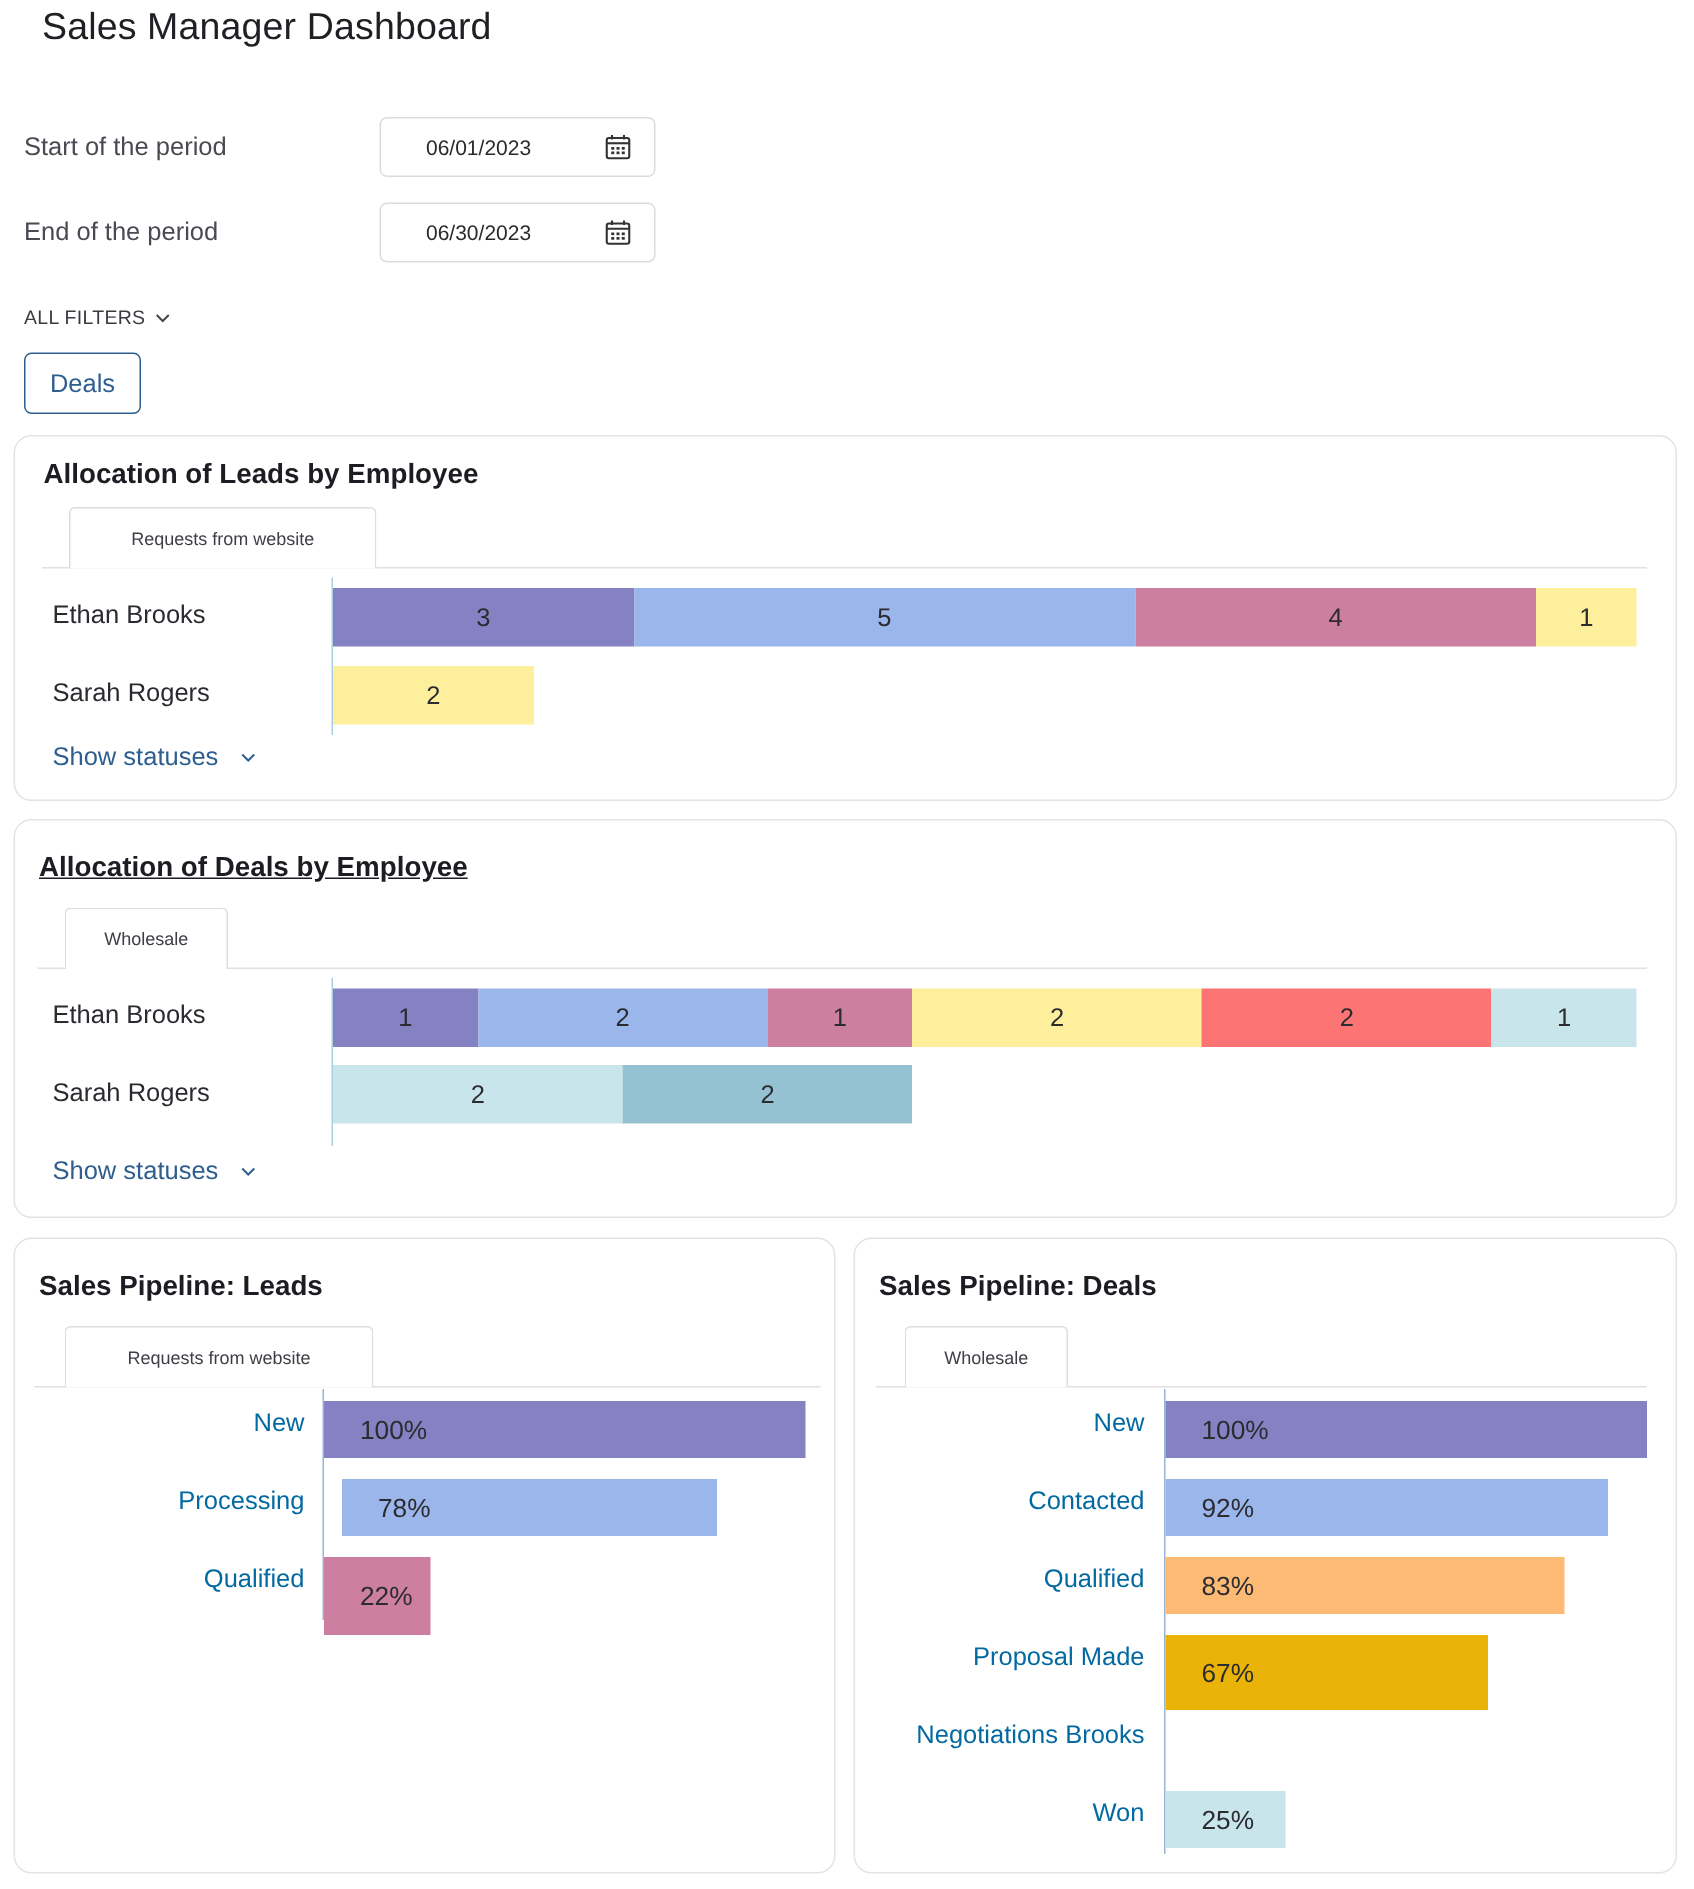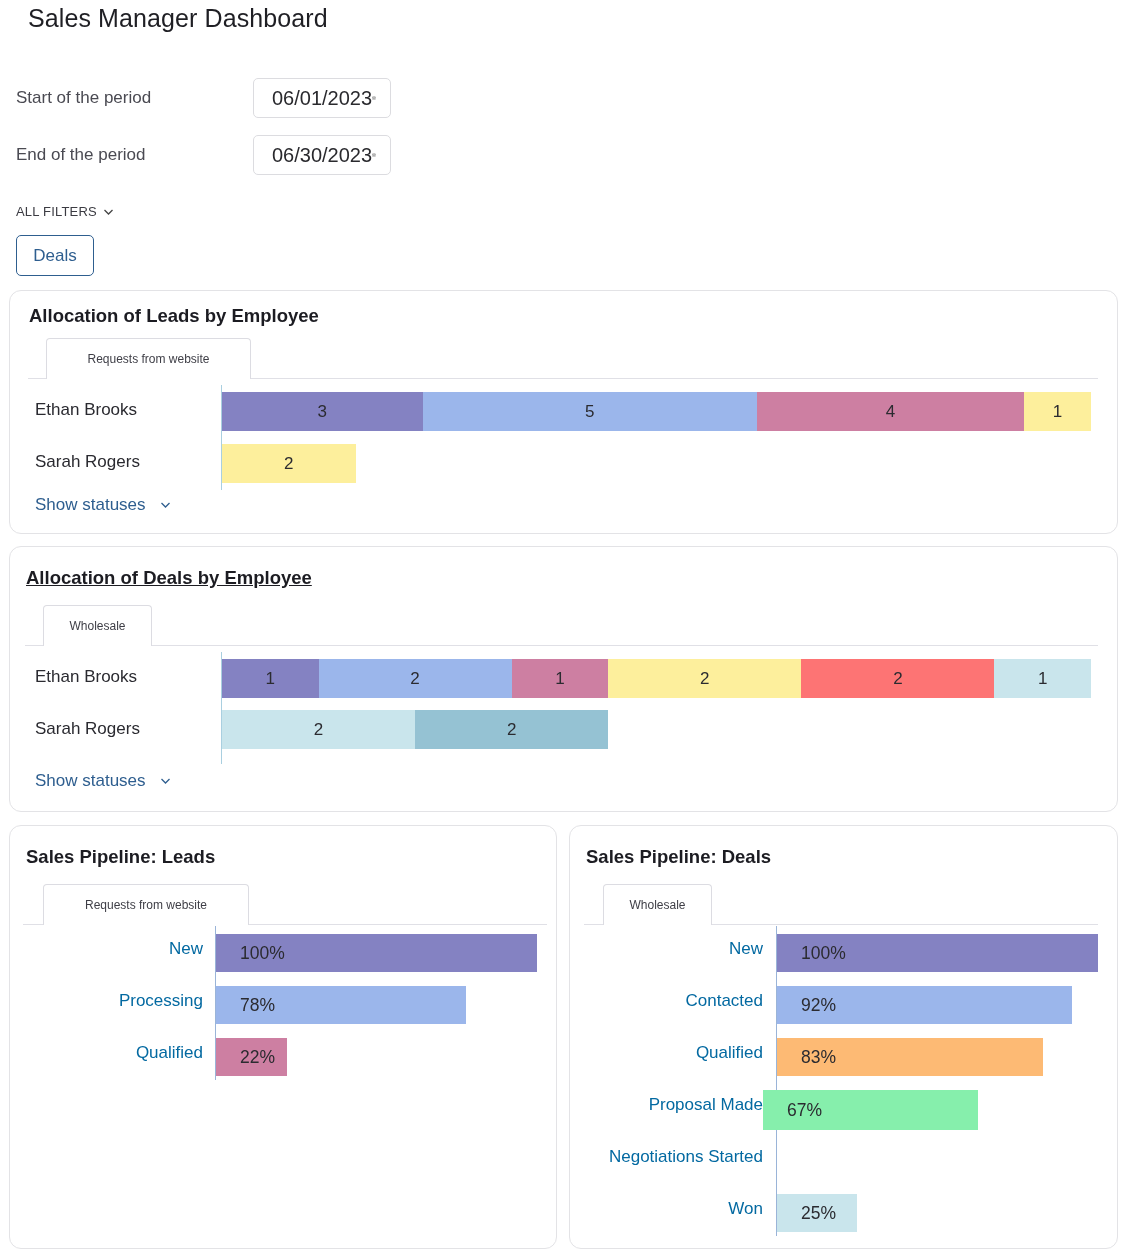--- a/index.html
+++ b/index.html
@@ -5,22 +5,22 @@
   * { box-sizing: border-box; }
   html, body { margin: 0; padding: 0; background: #ffffff; }
   body {
     width: 1129px; height: 1259px; position: relative; overflow: hidden;
     font-family: "Liberation Sans", "DejaVu Sans", sans-serif; color: #222;
   }
   .abs { position: absolute; }
   .page-title { left: 28px; top: 4px; font-size: 25px; font-weight: 500; color: #1f1f24; letter-spacing: 0.1px; }
   .field-label { left: 16px; font-size: 17px; color: #4a4a52; }
   .date-input {
-    left: 253px; width: 138px; height: 40px; border: 1px solid #dcdce0; border-radius: 5px;
-    background: #fff; display: flex; align-items: center; padding-left: 18px; font-size: 20px; color: #2a2a2e;
+    left: 253px; width: 184px; height: 40px; border: 1px solid #dcdce0; border-radius: 5px;
+    background: #fff; display: flex; align-items: center; padding-left: 30px; font-size: 14px; color: #2a2a2e;
   }
   .date-input .val { flex: 1; }
   .cal-icon { width: 20px; height: 20px; margin-right: 14px; }
   .filters { left: 16px; top: 204px; font-size: 13px; color: #3b3b42; display: flex; align-items: center; gap: 6px; letter-spacing: 0.2px; cursor: pointer; }
   .chev { width: 11px; height: 8px; }
   .show-btn {
     left: 16px; top: 235px; width: 78px; height: 41px; border: 1px solid #2e5e8f; border-radius: 5px;
     background: #fff; color: #2e5e8f; font-size: 17px; font-family: inherit; cursor: pointer; padding: 0;
   }
   .card { border: 1px solid #e3e3e6; border-radius: 12px; background: #fff; }
@@ -161,25 +161,25 @@
 <div class="abs card-title" style="left:26px; top:846px;">Sales Pipeline: Leads</div>
 <div class="abs tab-line" style="left:23px; top:924px; width:524px;"></div>
 <div class="abs tab" style="left:43px; top:884px; width:206px; height:41px;">Requests from website</div>
 <div class="abs axis blue" style="left:215px; top:926px; height:154px;"></div>
 <div class="abs" id="chart2" style="left:0; top:934px; width:557px; height:150px;">
     <div class="pipe-label abs" style="right: 354px; top: 5px; white-space: nowrap;">New</div>
     <div class="pipe-bar" style="left: 216px; top: 0px; width: 321px; height: 38px; background: rgb(132, 130, 194);">
       <span>100%</span>
     </div>
     <div class="pipe-label abs" style="right: 354px; top: 57px; white-space: nowrap;">Processing</div>
-    <div class="pipe-bar" style="left: 216px; top: 52px; width: 250.38px; height: 38px; background: rgb(155, 182, 235);">
+    <div class="pipe-bar" style="left: 228px; top: 52px; width: 250.38px; height: 38px; background: rgb(155, 182, 235);">
       <span>78%</span>
     </div>
     <div class="pipe-label abs" style="right: 354px; top: 109px; white-space: nowrap;">Qualified</div>
-    <div class="pipe-bar" style="left: 216px; top: 104px; width: 70.62px; height: 38px; background: rgb(205, 127, 162);">
+    <div class="pipe-bar" style="left: 216px; top: 104px; width: 70.62px; height: 52px; background: rgb(205, 127, 162);">
       <span>22%</span>
     </div>
   </div>
 
 <div class="abs card" style="left:569px; top:825px; width:549px; height:424px;"></div>
 <div class="abs card-title" style="left:586px; top:846px;">Sales Pipeline: Deals</div>
 <div class="abs tab-line" style="left:584px; top:924px; width:514px;"></div>
 <div class="abs tab" style="left:603px; top:884px; width:109px; height:41px;">Wholesale</div>
 <div class="abs axis blue" style="left:776px; top:926px; height:310px;"></div>
 <div class="abs" id="chart3" style="left:560px; top:934px; width:560px; height:310px;">
@@ -189,21 +189,21 @@
     </div>
     <div class="pipe-label abs" style="right: 357px; top: 57px; white-space: nowrap;">Contacted</div>
     <div class="pipe-bar" style="left: 217px; top: 52px; width: 295.32px; height: 38px; background: rgb(155, 182, 235);">
       <span>92%</span>
     </div>
     <div class="pipe-label abs" style="right: 357px; top: 109px; white-space: nowrap;">Qualified</div>
     <div class="pipe-bar" style="left: 217px; top: 104px; width: 266.43px; height: 38px; background: #fdba74;">
       <span>83%</span>
     </div>
     <div class="pipe-label abs" style="right: 357px; top: 161px; white-space: nowrap;">Proposal Made</div>
-    <div class="pipe-bar" style="left: 203px; top: 156px; width: 215.07px; height: 40px; background: #86efac;">
+    <div class="pipe-bar" style="left: 217px; top: 156px; width: 215.07px; height: 50px; background: #eab308;">
       <span>67%</span>
     </div>
-    <div class="pipe-label abs" style="right: 357px; top: 213px; white-space: nowrap;">Negotiations Started</div>
+    <div class="pipe-label abs" style="right: 357px; top: 213px; white-space: nowrap;">Negotiations Brooks</div>
     <div class="pipe-label abs" style="right: 357px; top: 265px; white-space: nowrap;">Won</div>
     <div class="pipe-bar" style="left: 217px; top: 260px; width: 80.25px; height: 38px; background: rgb(201, 229, 236);">
       <span>25%</span>
     </div>
   </div>
 
 </body></html>

